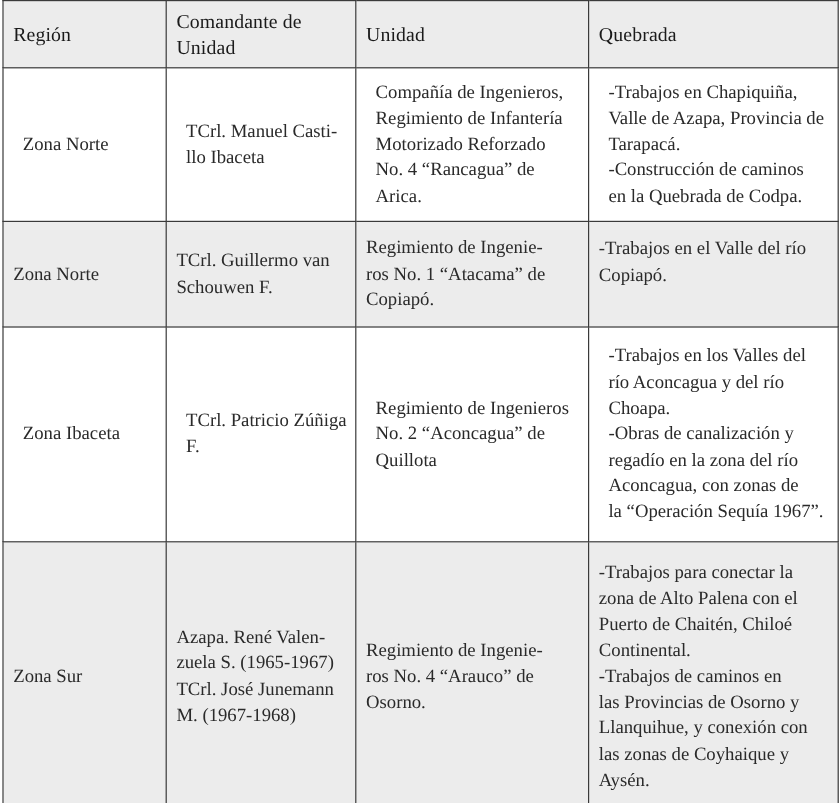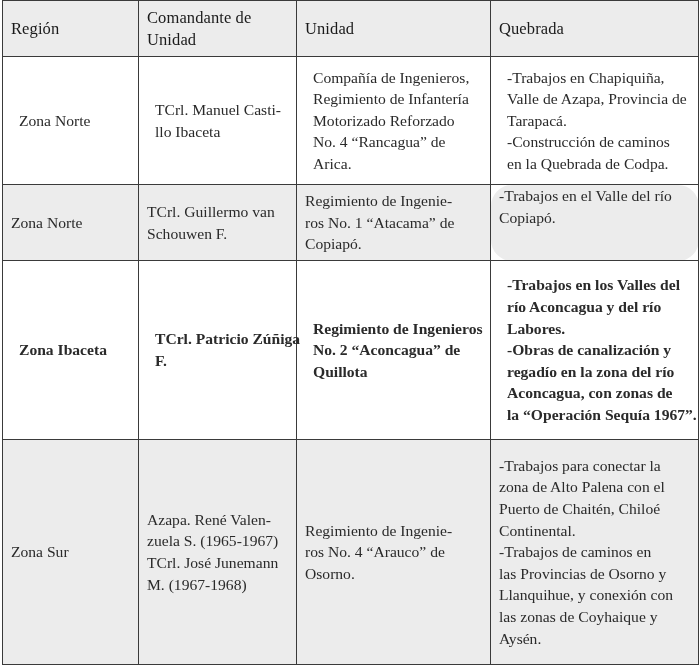--- a/index.html
+++ b/index.html
@@ -42,21 +42,21 @@
       letter-spacing: 0.1px;
     }
     col.c1 { width: 136px; }
     col.c2 { width: 158px; }
     col.c3 { width: 194px; }
     col.c4 { width: 208px; }
     tr.row-shaded td { background: #ececec; }
     tr.row-plain td { background: #ffffff; padding-left: 16px; }
     tr.r1 td { height: 127px; }
     tr.r2 td { height: 75px; }
-    tr.r3 td { height: 178px; font-weight: bold; }
+    tr.r3 td { height: 178px; }
     tr.r4 td { height: 224px; }
     .line { display: block; white-space: nowrap; }
     td.col-labores { padding-left: 7px; padding-right: 4px; }
   </style>
 </head>
 <body>
 
 <table class="data-table">
   <colgroup>
     <col class="c1">
@@ -109,41 +109,41 @@
       <td>Zona Norte</td>
       <td>
         <span class="line">TCrl. Guillermo van</span>
         <span class="line">Schouwen F.</span>
       </td>
       <td>
         <span class="line">Regimiento de Ingenie-</span>
         <span class="line">ros No. 1 “Atacama” de</span>
         <span class="line">Copiapó.</span>
       </td>
-      <td class="col-labores" style="vertical-align: top; padding-top: 0; border-radius: 21px;">
+      <td class="col-labores" style="vertical-align: top; padding-top: 12px;">
         <span class="line">-Trabajos en el Valle del río</span>
         <span class="line">Copiapó.</span>
       </td>
     </tr>
 
     <tr class="row-plain r3">
       <td>Zona Ibaceta</td>
       <td>
         <span class="line">TCrl. Patricio Zúñiga</span>
         <span class="line">F.</span>
       </td>
       <td>
         <span class="line">Regimiento de Ingenieros</span>
         <span class="line">No. 2 “Aconcagua” de</span>
         <span class="line">Quillota</span>
       </td>
       <td class="col-labores">
         <span class="line">-Trabajos en los Valles del</span>
         <span class="line">río Aconcagua y del río</span>
-        <span class="line">Labores.</span>
+        <span class="line">Choapa.</span>
         <span class="line">-Obras de canalización y</span>
         <span class="line">regadío en la zona del río</span>
         <span class="line">Aconcagua, con zonas de</span>
         <span class="line">la “Operación Sequía 1967”.</span>
       </td>
     </tr>
 
     <tr class="row-shaded r4">
       <td>Zona Sur</td>
       <td>

